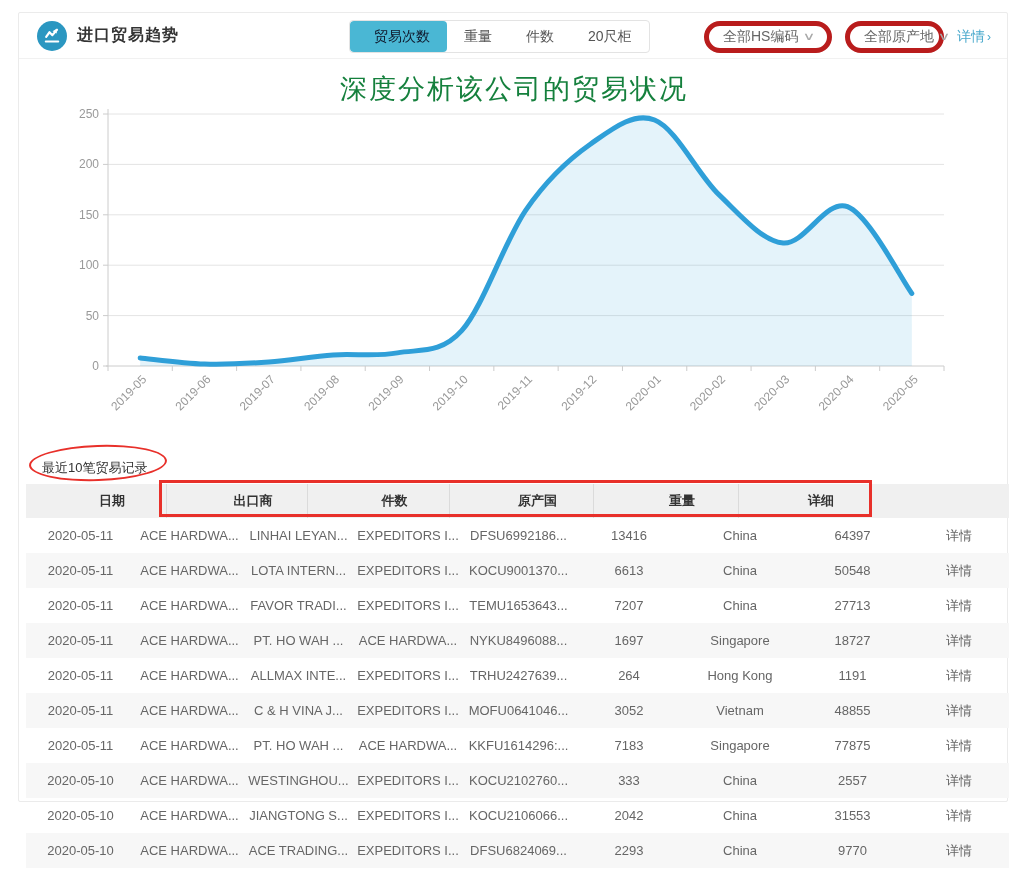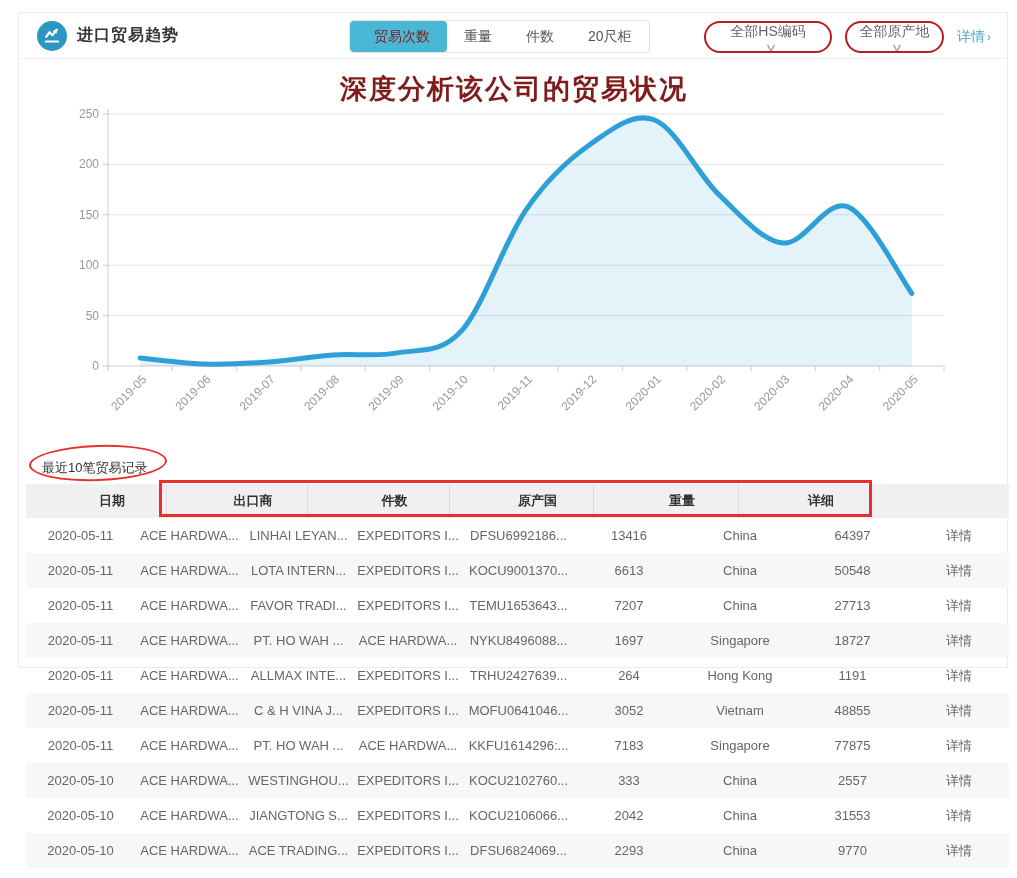--- a/index.html
+++ b/index.html
@@ -2,21 +2,21 @@
 <html><head>
 <meta charset="utf-8">
 <style>
   * { box-sizing: border-box; margin: 0; padding: 0; }
   body {
     width: 1017px; height: 878px; background: #ffffff;
     font-family: "Liberation Sans", "DejaVu Sans", sans-serif;
     color: #333; overflow: hidden;
   }
   .card {
-    position: relative; margin: 12px 0 0 18px; width: 990px; height: 656px;
+    position: relative; margin: 12px 0 0 18px; width: 990px; height: 790px;
     background: #fff; border: 1px solid #ebebeb; border-radius: 2px;
   }
   
   .card-header {
     position: absolute; top: 0; left: 0; right: 0; height: 46px;
     display: flex; align-items: center; padding: 0 18px;
     border-bottom: 1px solid #f1f1f1;
   }
   .title-wrap { display: flex; align-items: center; gap: 10px; }
   .trend-badge {
@@ -27,36 +27,36 @@
   .panel-title { font-size: 16px; font-weight: 700; color: #333; letter-spacing: 1px; }
   .tab-group {
     position: absolute; left: 330px; top: 7px; height: 33px;
     display: flex; border: 1px solid #e3e3e3; border-radius: 4px; background:#fff;
     overflow: hidden; align-items: stretch;
   }
   .tab {
     min-width: 55px; padding: 0 17px; display: flex; align-items: center; justify-content: center;
     font-size: 14px; color: #555; cursor: pointer; white-space: nowrap;
   }
-  .tab.active { background: #4ab7d4; color: #7f1d1d; border-radius: 4px; padding-left: 24px; }
+  .tab.active { background: #4ab7d4; color: #0f172a; border-radius: 4px; padding-left: 24px; }
   .header-right { position: absolute; right: 16px; top: 7px; height: 33px; display: flex; align-items: center; gap: 13px; }
   .select-pill {
-    height: 32px; border: 2px solid #b91c1c; border-radius: 16px; background: #fff;
+    height: 32px; border: 5px solid #b91c1c; border-radius: 16px; background: #fff;
     display: flex; align-items: center; justify-content: space-between;
-    padding: 0 14px; font-size: 14px; color: #666; cursor: pointer; white-space: nowrap; flex-direction: column;
+    padding: 0 14px; font-size: 14px; color: #666; cursor: pointer; white-space: nowrap;
   }
   .pill-hs { width: 128px; }
   .pill-origin { width: 99px; }
   .chev { color: #a9a9a9; font-size: 11px; transform: scaleX(1.6); margin-left: 6px; }
   .detail-link { font-size: 14px; color: #4aa9cc; cursor: pointer; white-space: nowrap; }
   .detail-link .arrow { font-size: 12px; margin-left: 2px; }
   
   .annotation-title {
     position: absolute; top: 58px; left: 0; width: 990px; text-align: center;
-    font-size: 27px; font-weight: 700; color: #7f1d1d; letter-spacing: 2px; pointer-events: none;
+    font-size: 27px; font-weight: 400; color: #15803d; letter-spacing: 2px; pointer-events: none;
   }
   
   .chart-wrap { position: absolute; top: 48px; left: 0; width: 990px; height: 372px; }
   
   .table-caption { position: absolute; top: 446px; left: 23px; font-size: 13px; color: #333; }
   .annotation-ellipse {
     position: absolute; top: 432px; left: 10px; width: 138px; height: 36px;
     border: 2px solid #e8302a; border-radius: 50%; transform: rotate(-2deg); pointer-events: none;
   }
   .annotation-rect {

